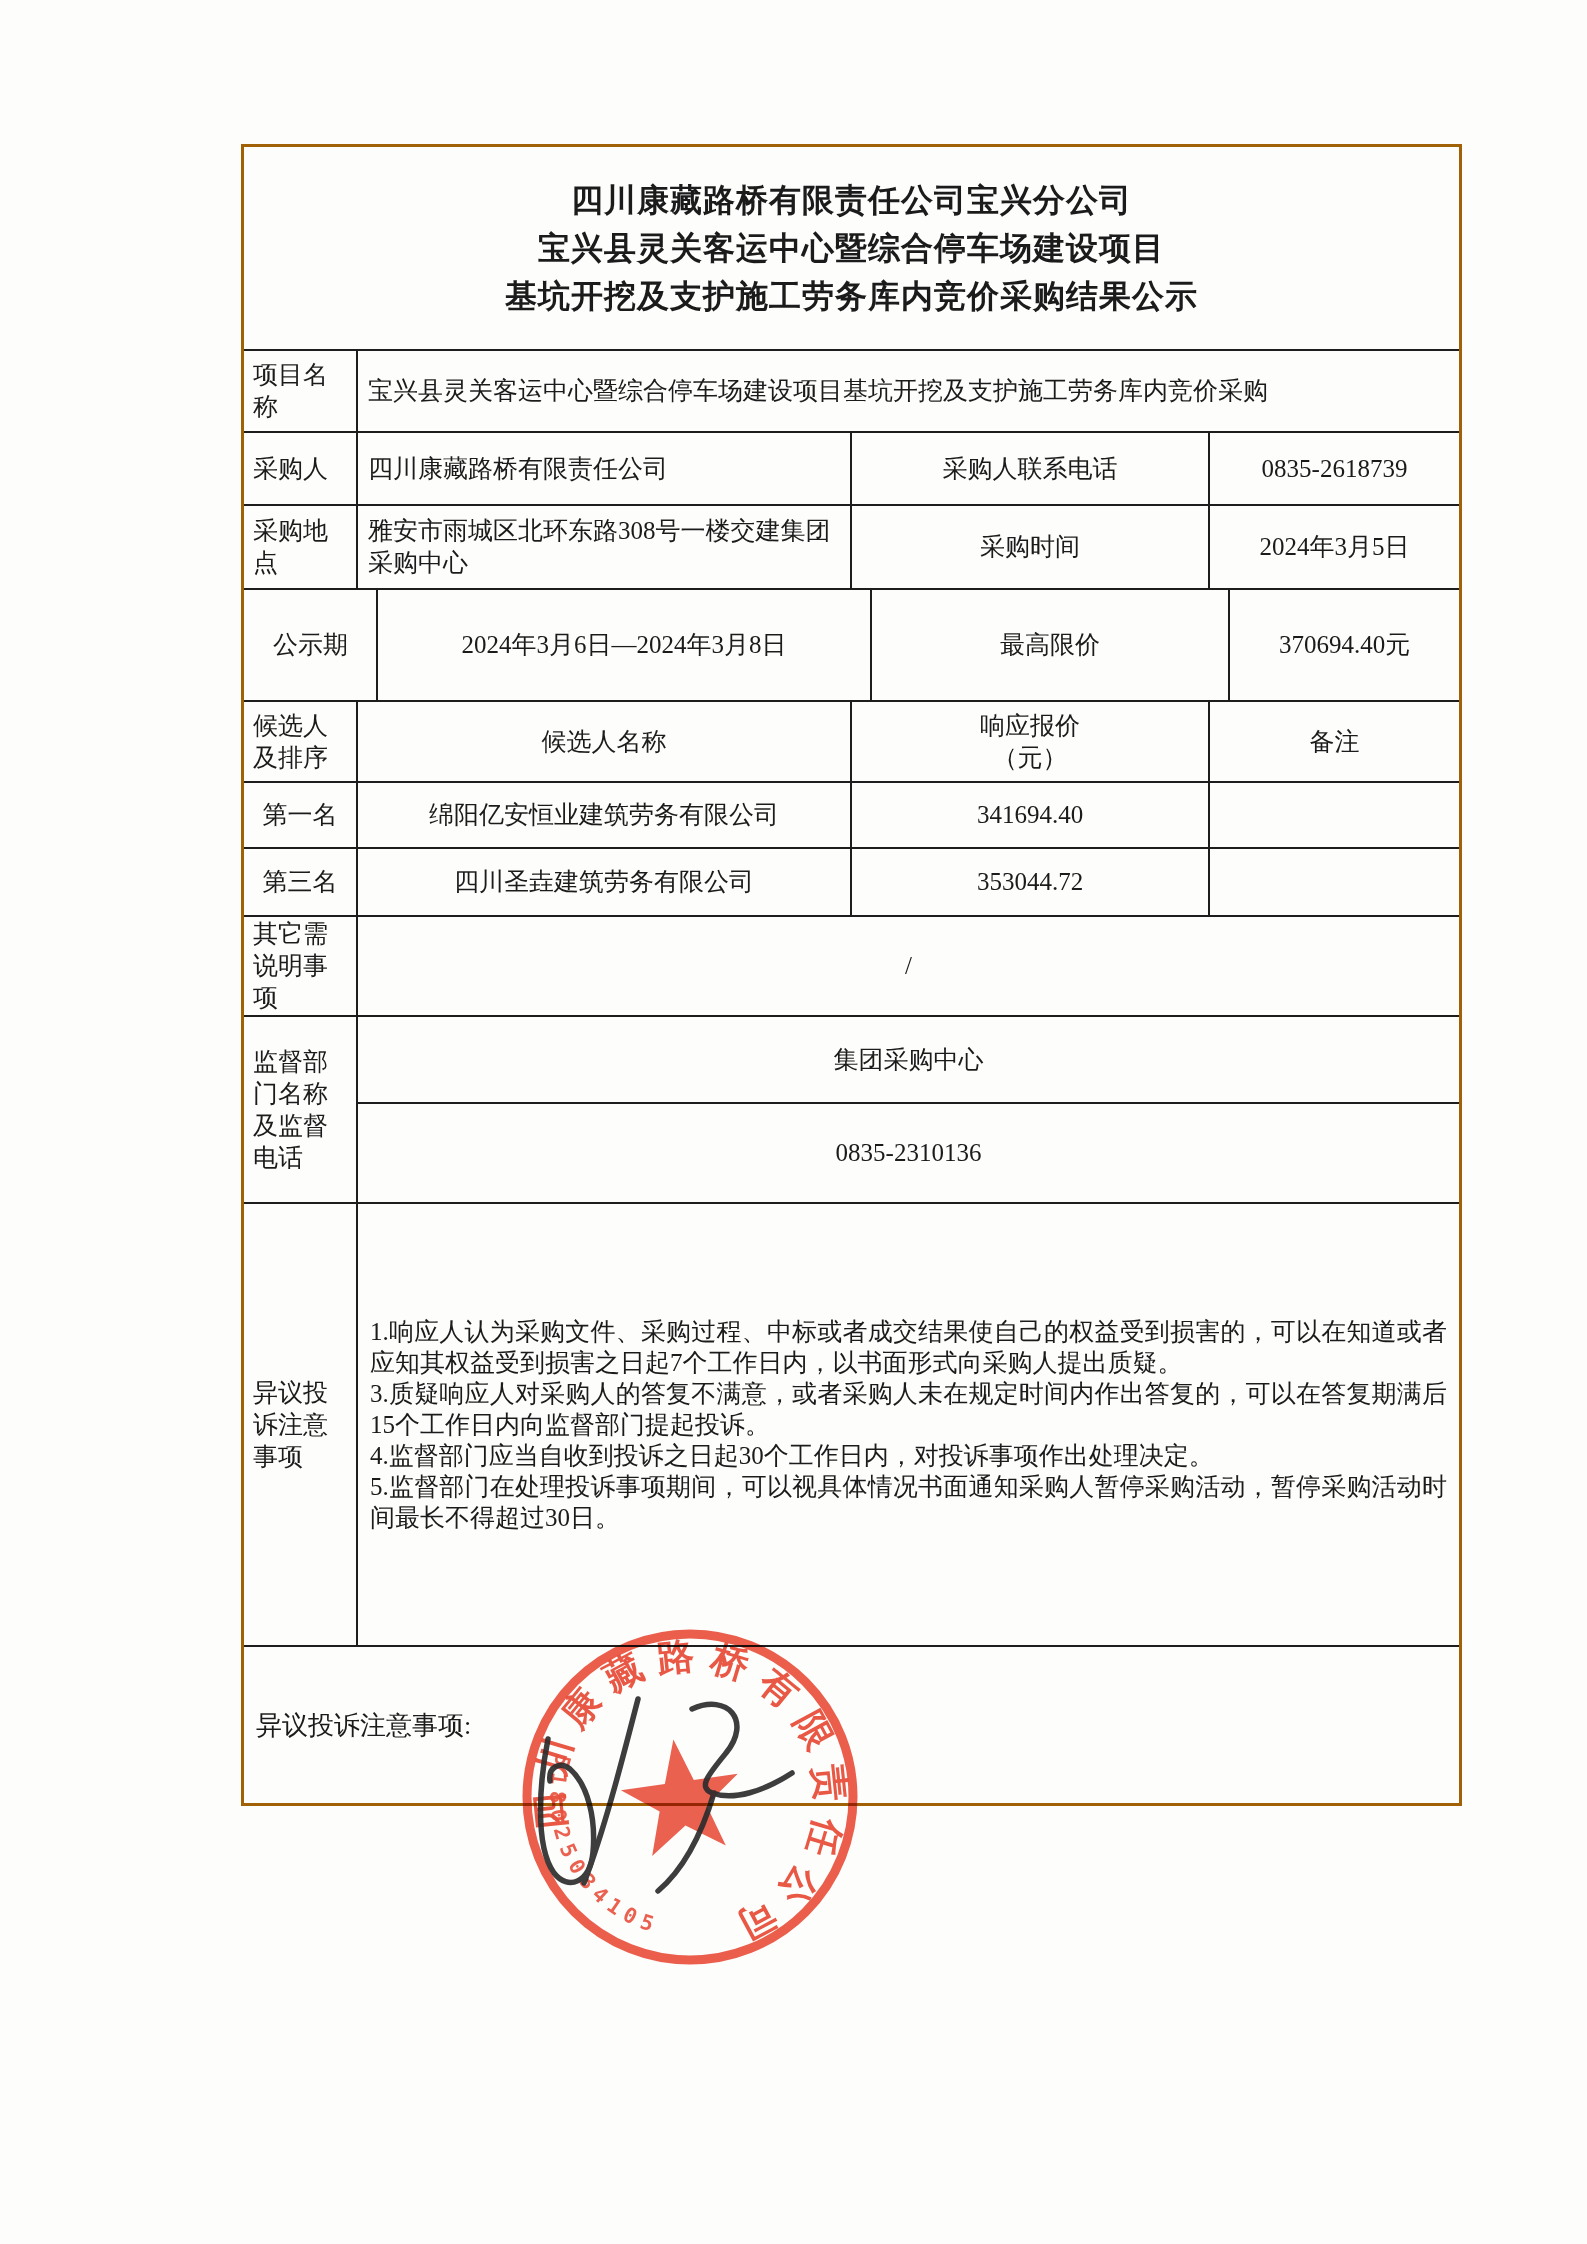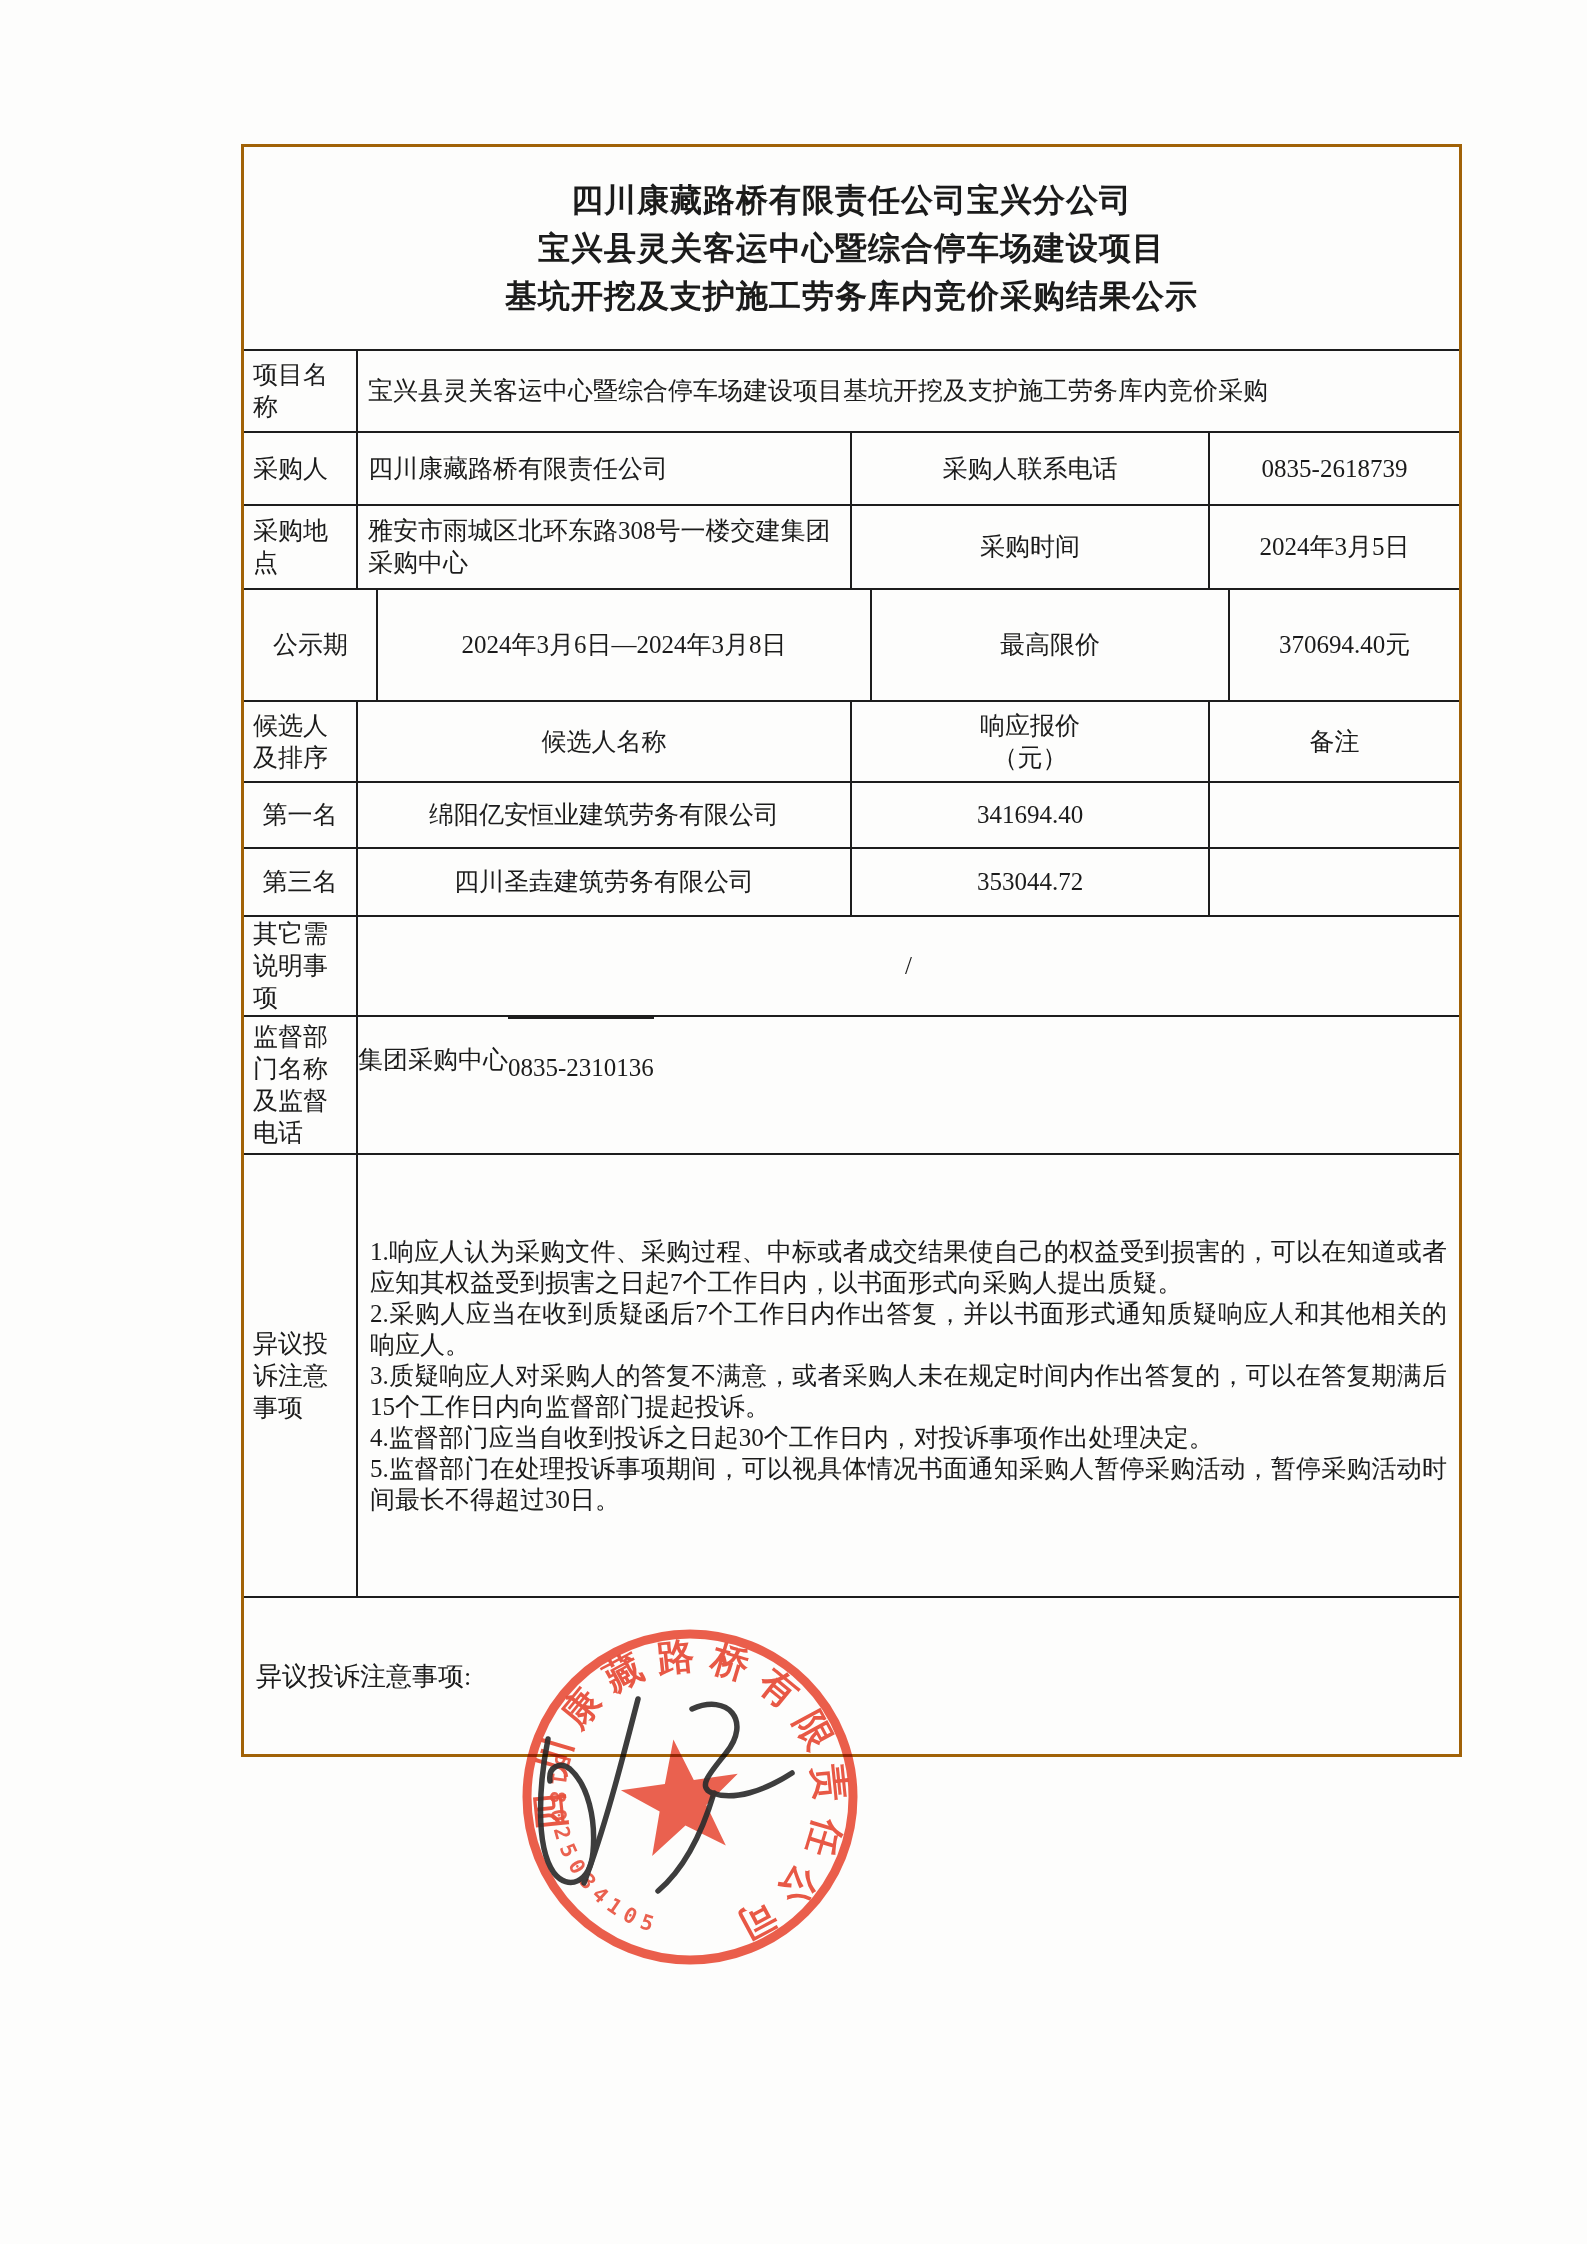--- a/index.html
+++ b/index.html
@@ -47,21 +47,21 @@
   .h-publicity{height:112px;padding-left:20px;}
   .h-candhead{height:81px;}
   .h-rank1{height:66px;}
   .h-rank2{height:74px;}
   .h-rank3{height:68px;}
   .h-other{height:100px;}
   .h-objection{height:443px;}
   .h-sign{height:158px;}
 
   
-  .subcol{flex:1;display:flex;flex-direction:row;}
+  .subcol{flex:1;display:flex;flex-direction:column;}
   .subrow{
     box-sizing:border-box;display:flex;align-items:center;justify-content:center;
     font-size:25px;text-align:center;
   }
   .subrow.s1{height:85px;}
   .subrow.s2{height:100px;border-top:2px solid #1d1d1d;}
   .sup-label{justify-content:center;text-align:left;padding:4px 6px;}
 
   
   .objection-body{
@@ -160,21 +160,20 @@
           <div class="subrow s1">集团采购中心</div>
           <div class="subrow s2">0835-2310136</div>
         </div>
       </div>
     </div>
 
     <div class="row h-objection">
       <div class="cell c1">异议投诉注意事项</div>
       <div class="objection-body">
         <p>1.响应人认为采购文件、采购过程、中标或者成交结果使自己的权益受到损害的，可以在知道或者应知其权益受到损害之日起7个工作日内，以书面形式向采购人提出质疑。</p>
-        <p>2.采购人应当在收到质疑函后7个工作日内作出答复，并以书面形式通知质疑响应人和其他相关的响应人。</p>
         <p>3.质疑响应人对采购人的答复不满意，或者采购人未在规定时间内作出答复的，可以在答复期满后15个工作日内向监督部门提起投诉。</p>
         <p>4.监督部门应当自收到投诉之日起30个工作日内，对投诉事项作出处理决定。</p>
         <p>5.监督部门在处理投诉事项期间，可以视具体情况书面通知采购人暂停采购活动，暂停采购活动时间最长不得超过30日。</p>
       </div>
     </div>
 
     <div class="row h-sign">
       <div class="sign-cell">异议投诉注意事项:</div>
     </div>
 

